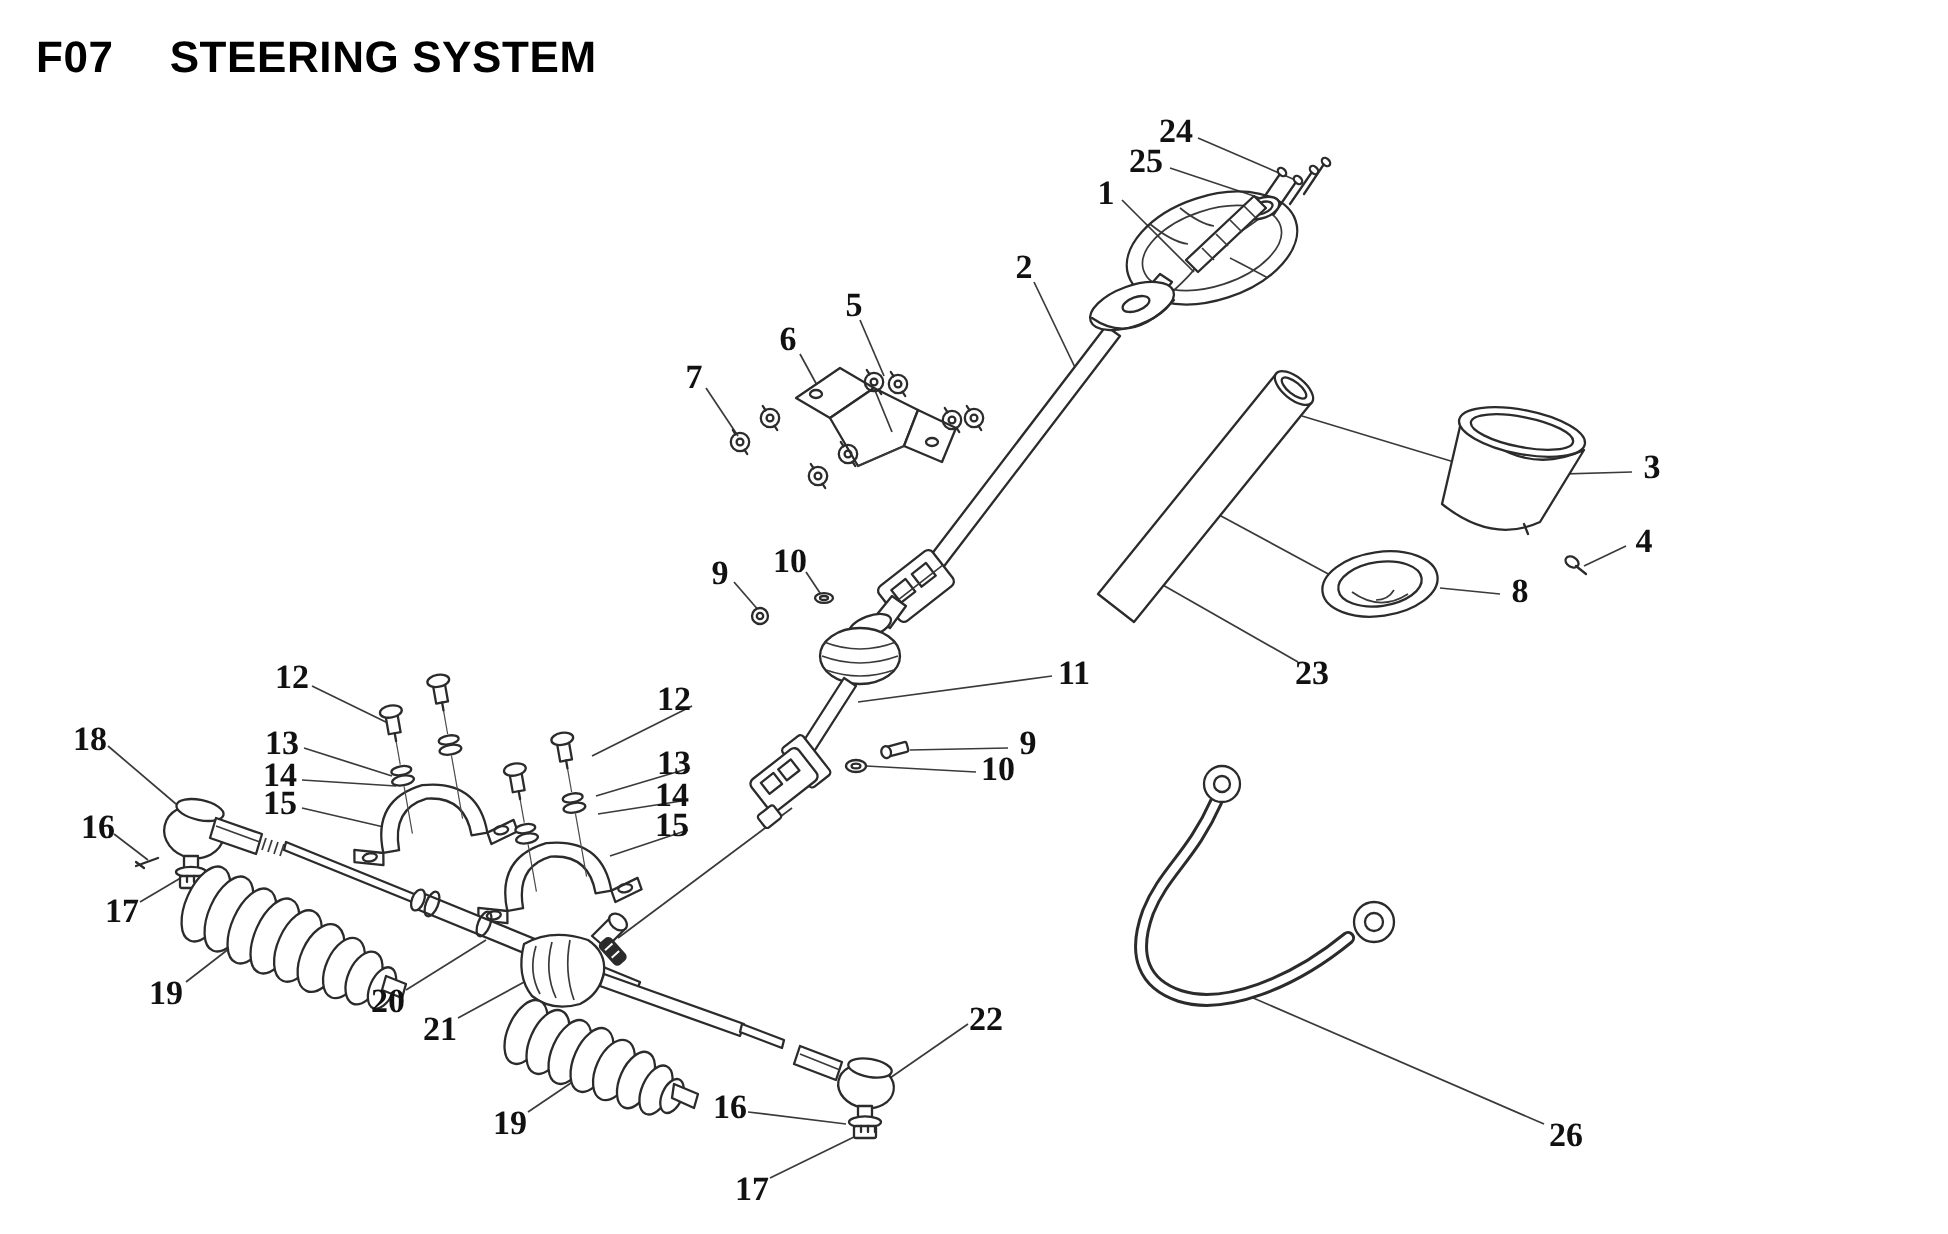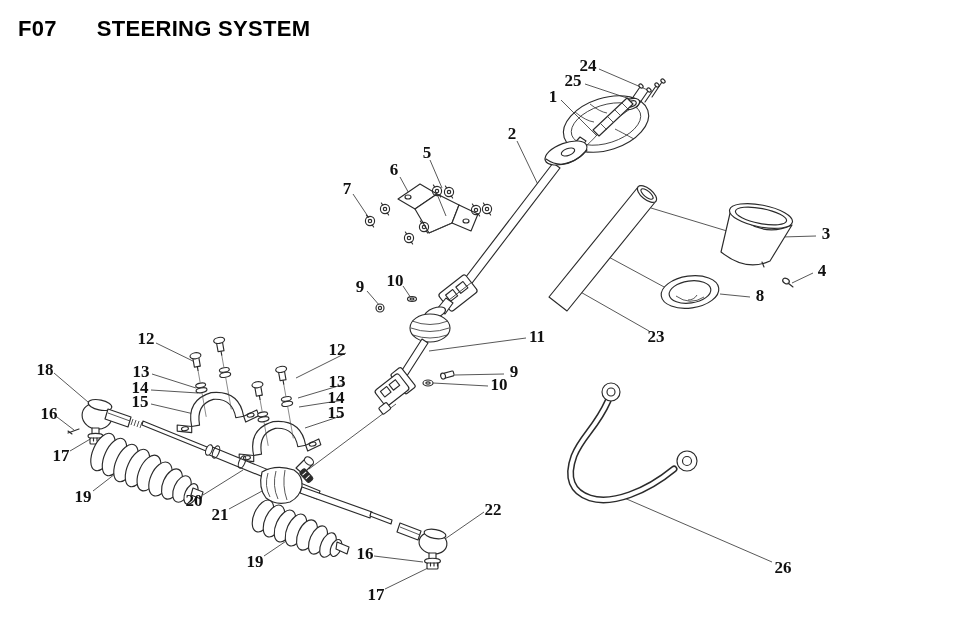--- a/index.html
+++ b/index.html
@@ -1,20 +1,20 @@
 <!DOCTYPE html>
 <html><head>
 <meta charset="utf-8">
 <style>
   html,body{margin:0;padding:0;background:#ffffff;}
   .stage{position:relative;width:974px;height:617px;background:#ffffff;overflow:hidden;
          font-family:"Liberation Sans",sans-serif;}
   .title{position:absolute;left:18px;top:16px;font-size:22px;font-weight:bold;color:#000;
          letter-spacing:.3px;white-space:nowrap;}
-  .title .code{margin-right:40px;}
+  .title .code{margin-right:28px;}
   svg.diagram{position:absolute;left:0;top:0;width:974px;height:617px;}
   svg .ln{stroke:#2b2b2b;fill:none;stroke-width:1.15;stroke-linecap:round;stroke-linejoin:round;}
   svg .fw{stroke:#2b2b2b;fill:#ffffff;stroke-width:1.15;stroke-linejoin:round;}
   svg .thin{stroke:#3a3a3a;fill:none;stroke-width:0.85;}
   svg .hair{stroke:#4a4a4a;fill:none;stroke-width:0.6;}
   svg .dark{fill:#2b2b2b;stroke:#2b2b2b;}
   svg text.callout{font-family:"Liberation Serif","DejaVu Serif",serif;font-weight:bold;
        font-size:17px;fill:#111;stroke:none;text-anchor:middle;}
 </style>
 </head>

